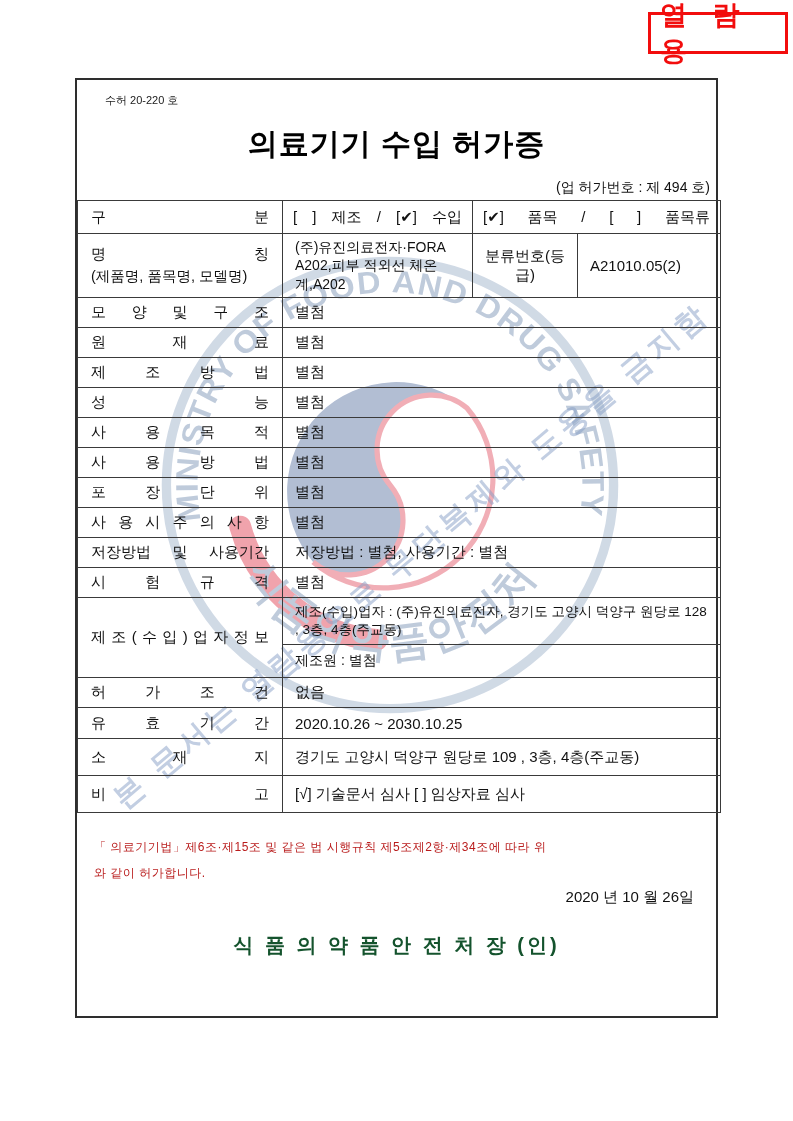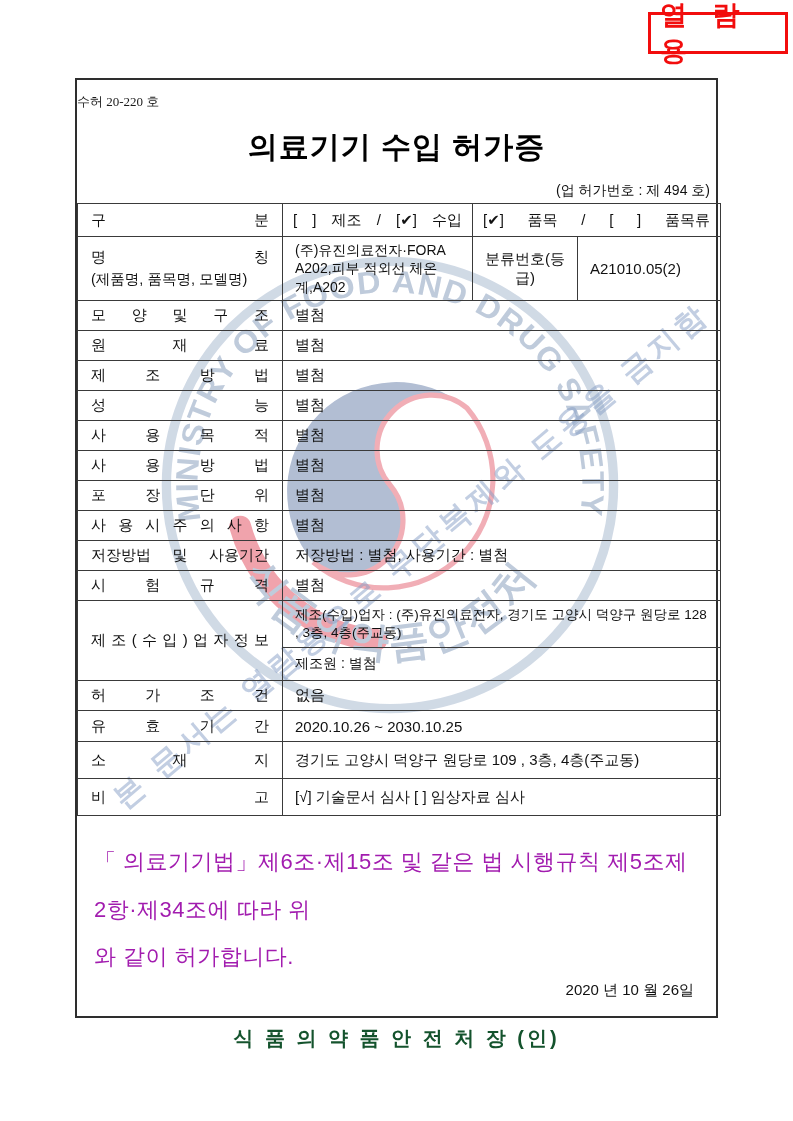--- a/index.html
+++ b/index.html
@@ -30,21 +30,21 @@
     color:rgba(134,157,197,0.50);
     transform:rotate(-40deg); transform-origin:0 50%;
   }
 
   
   .doc {
     position:absolute; left:75px; top:78px; width:643px; height:940px;
     border:2px solid #2e2e2e; background:transparent; z-index:1;
     padding-top:13px;
   }
-  .doc-number { margin-left:0; font-size:13px; color:#1a1a1a;font-family:Liberation Serif, serif; }
+  .doc-number { margin-left:28px; font-size:11px; color:#1a1a1a; }
   .title {
     text-align:center; font-size:30px; font-weight:bold; letter-spacing:1px;
     margin-top:16px; color:#000;
   }
   .license-no { text-align:right; font-size:14px; margin:14px 6px 3px 0; }
 
   
   table.license {
     width:100%; border-collapse:collapse; table-layout:fixed;
     font-size:15px;
@@ -64,22 +64,22 @@
   .h31 { height:31px;padding-left:40px; } .h37 { height:37px; }
   td.splitcell { padding:0; }
   .split-a {
     padding:5px 6px 5px 12px; border-bottom:1.4px solid #3a3a3a;
     font-size:13.5px; line-height:1.35; min-height:45px;
   }
   .split-b { padding:7px 6px 7px 12px; font-size:14px; min-height:30px; }
 
   
   .statement {
-    padding:22px 17px 0 17px; font-size:22px; line-height:2.15;
-    letter-spacing:0.5px; color:#a21caf;
+    padding:22px 17px 0 17px; font-size:12px; line-height:2.15;
+    letter-spacing:0.5px; color:#b91c1c;
   }
   .date-line { text-align:right; padding-right:22px; margin-top:1px; font-size:15px; }
   .signer {
     text-align:center; margin-top:25px; font-size:20px; font-weight:bold;
     letter-spacing:3px; color:#14532d;
   }
 </style>
 </head>
 <body>
 

